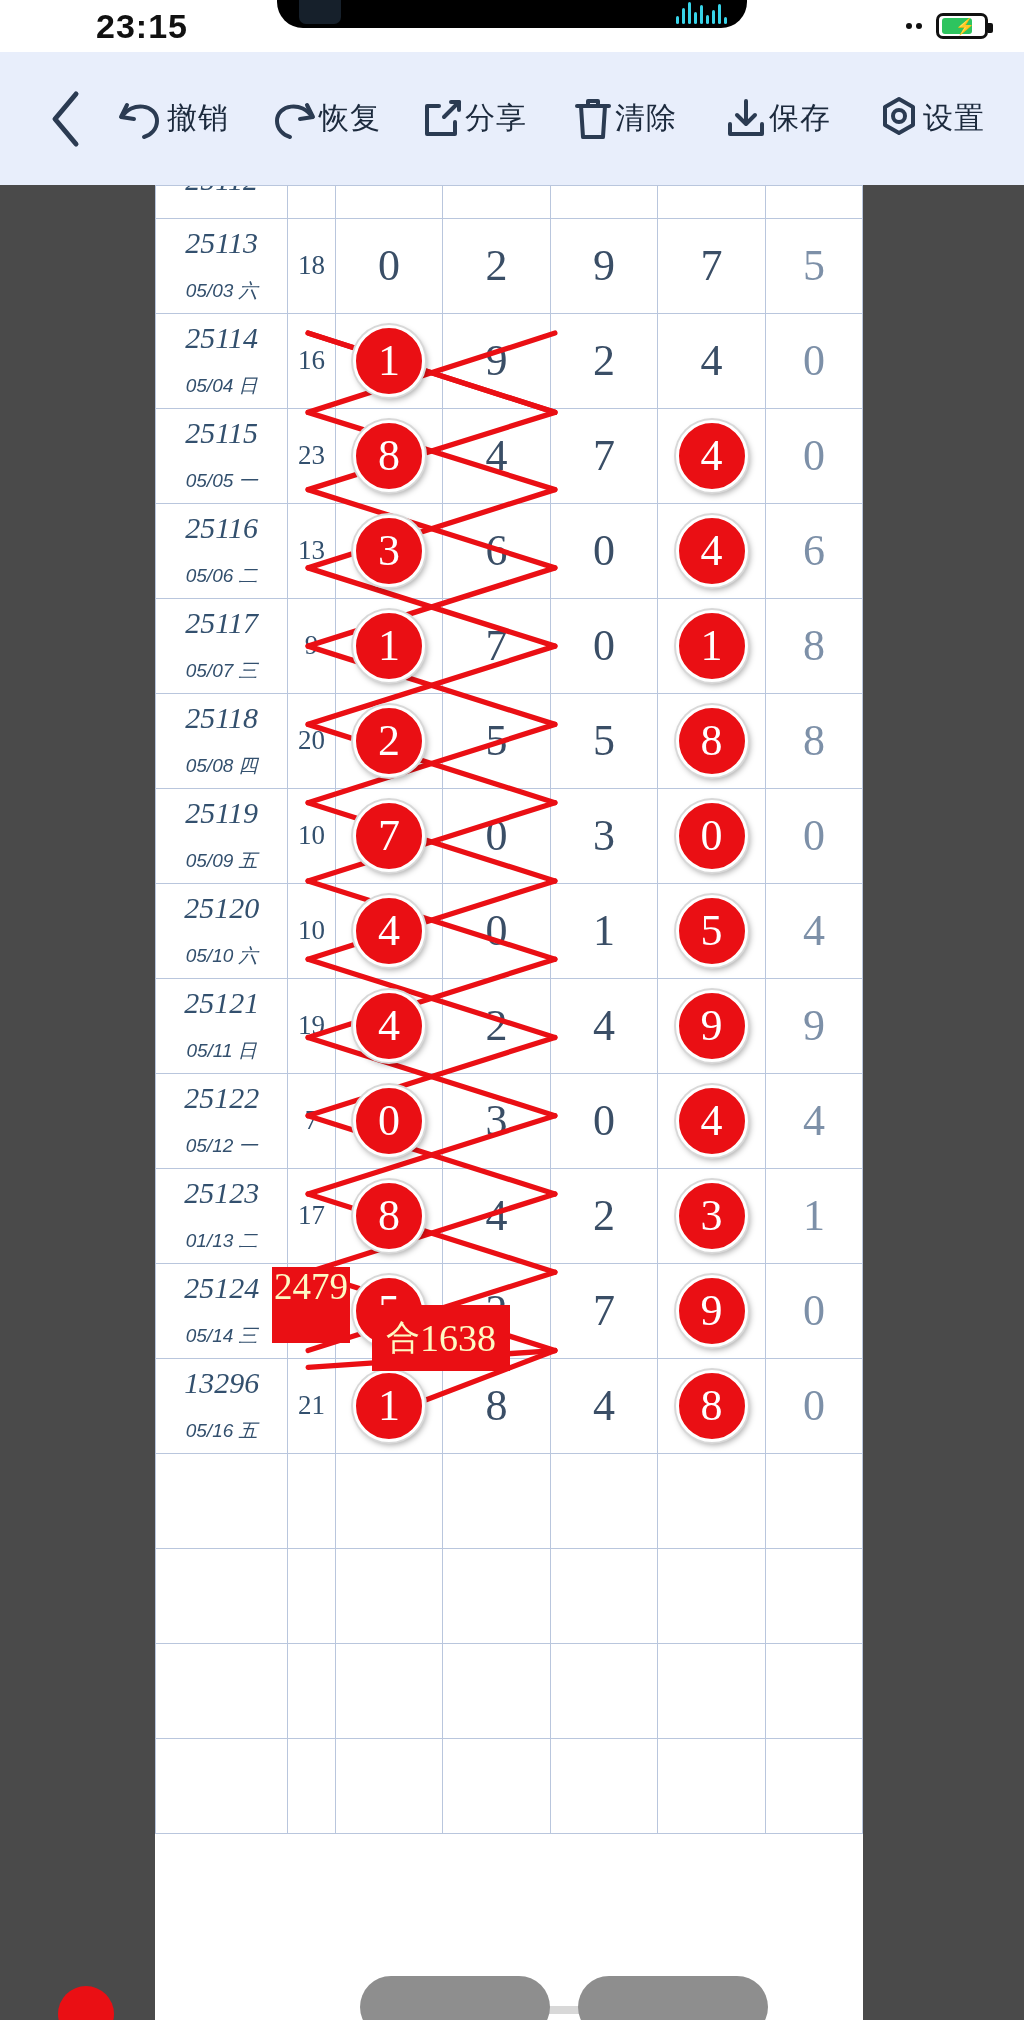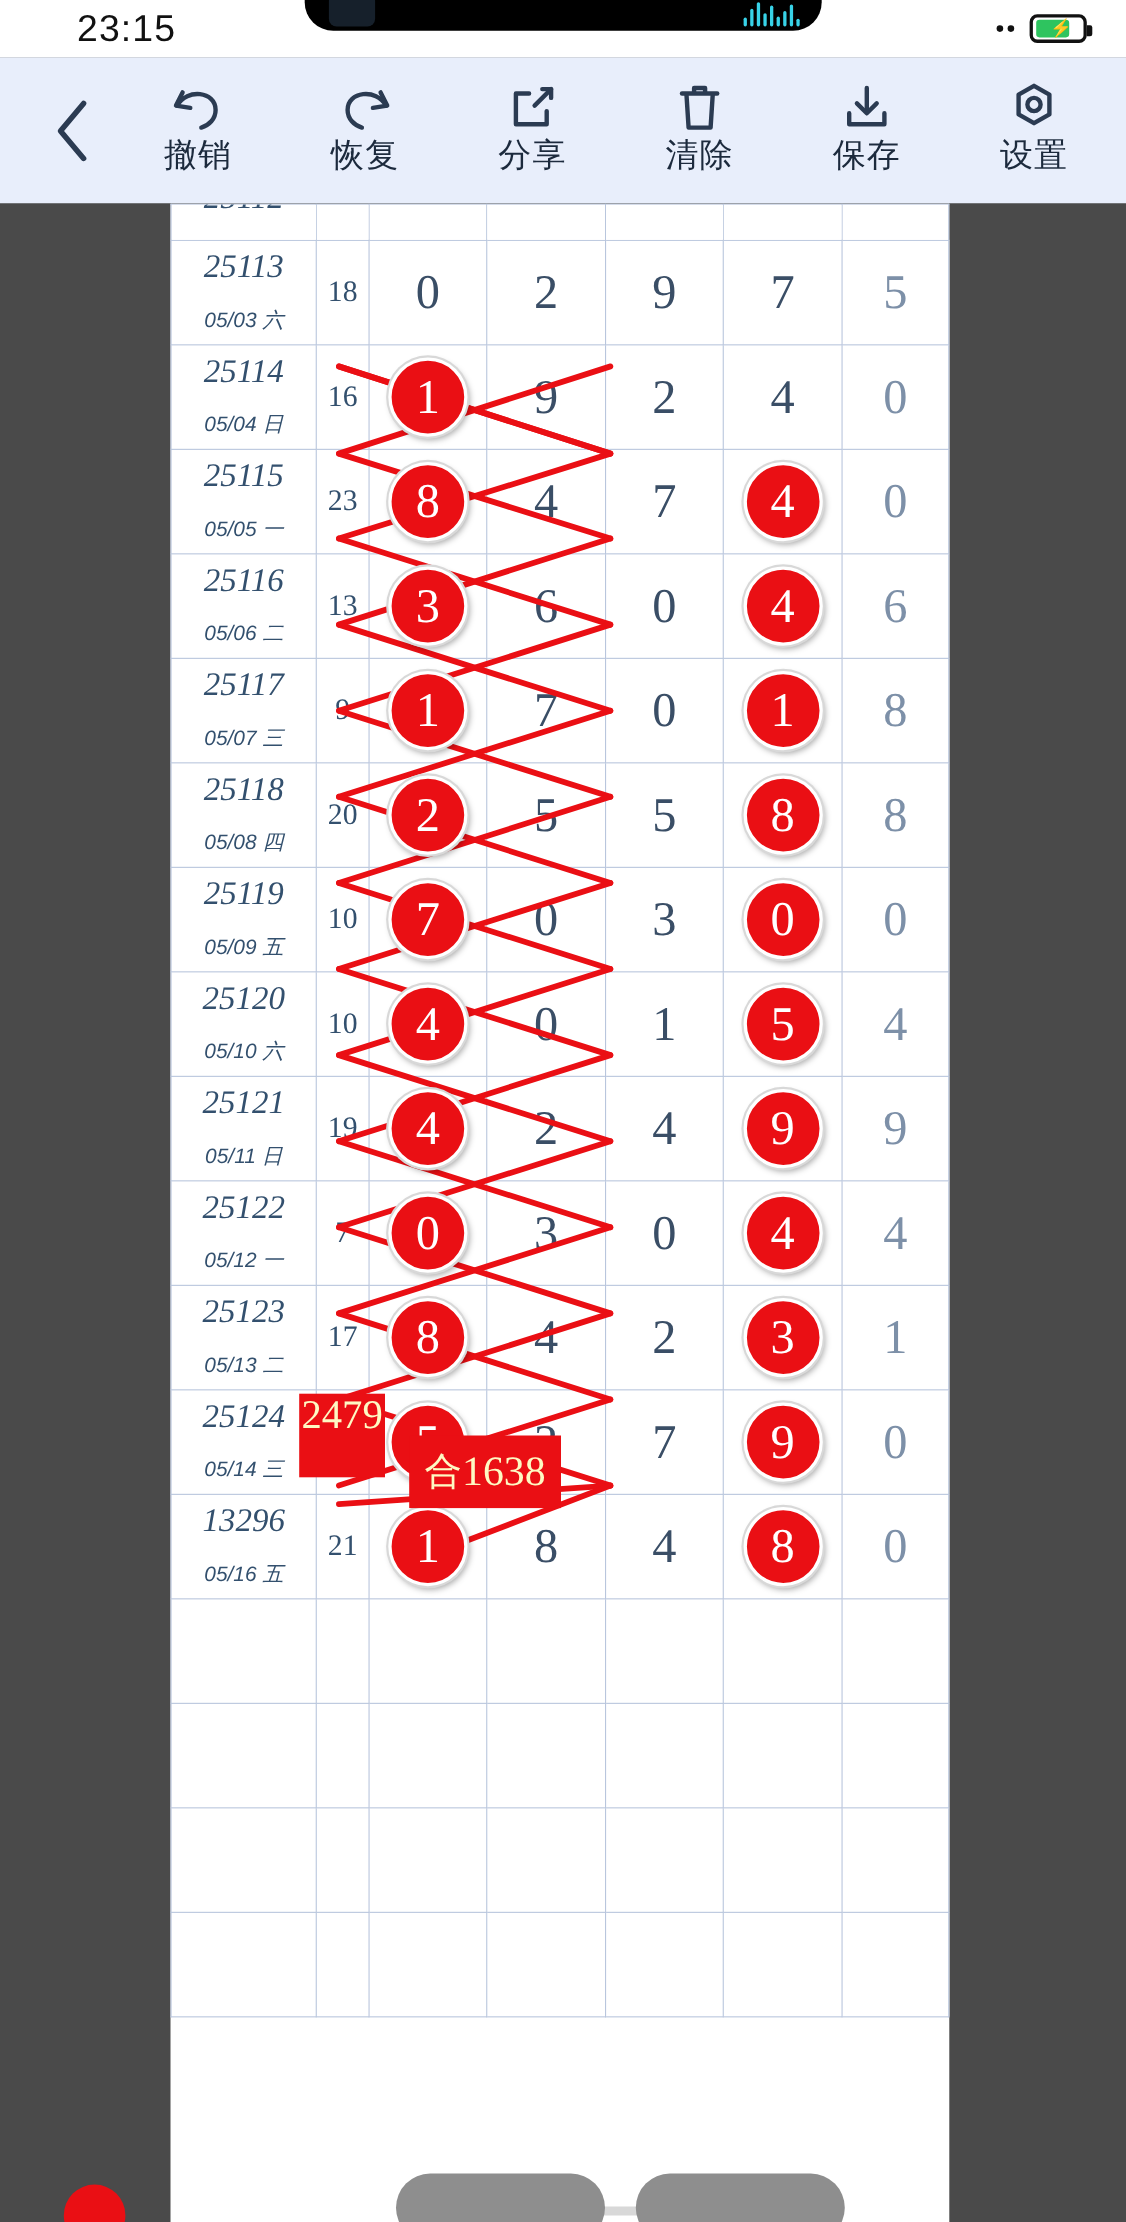--- a/index.html
+++ b/index.html
@@ -14,24 +14,24 @@
     position: relative;
     height: 52px;
     background: #ffffff;
     display: flex;
     align-items: center;
     justify-content: space-between;
     padding: 0 26px;
   }
   .status-time {
     font-size: 34px;
-    font-weight: normal;
+    font-weight: bold;
     color: #111;
     letter-spacing: 1px;
-    margin-left: 44px;
+    margin-left: 70px;
   }
   .notch {
     position: absolute;
     left: 50%;
     transform: translateX(-50%);
     top: -18px;
     width: 470px;
     height: 46px;
     background: #000;
     border-radius: 0 0 26px 26px;
@@ -84,21 +84,21 @@
     align-items: center;
     padding: 0 8px 0 28px;
   }
   .back-btn {
     width: 76px; height: 76px;
     display: flex; align-items: center; justify-content: center;
     color: #2b3b52;
   }
   .tool-items { flex: 1; display: flex; align-items: center; justify-content: space-around; }
   .tool-item {
-    display: flex; flex-direction: column; align-items: center;
+    display: flex; align-items: center;
     gap: 0; width: 130px;
   }
   .tool-item .ti-icon { height: 46px; display:flex; align-items:center; justify-content:center; color:#2b3b52; }
   .tool-item .ti-label {
     font-size: 30px; color: #1c2a3d; letter-spacing: 1px;
   }
 
   
   .page {
     position: relative;
@@ -464,21 +464,21 @@
             <td class="c-sum"><span class="sum-val">7</span></td>
             <td class="c-d1"><span class="ball">0</span></td>
             <td class="c-d2"><span class="digit">3</span></td>
             <td class="c-d3"><span class="digit">0</span></td>
             <td class="c-d4"><span class="ball">4</span></td>
             <td class="c-d5"><span class="digit muted">4</span></td>
           </tr>
           <tr>
             <td class="c-issue">
               <div class="issue-no">25123</div>
-              <div class="issue-date">05/13 二</div>
+              <div class="issue-date">01/13 二</div>
             </td>
             <td class="c-sum"><span class="sum-val">17</span></td>
             <td class="c-d1"><span class="ball">8</span></td>
             <td class="c-d2"><span class="digit">4</span></td>
             <td class="c-d3"><span class="digit">2</span></td>
             <td class="c-d4"><span class="ball">3</span></td>
             <td class="c-d5"><span class="digit muted">1</span></td>
           </tr>
           <tr>
             <td class="c-issue">

